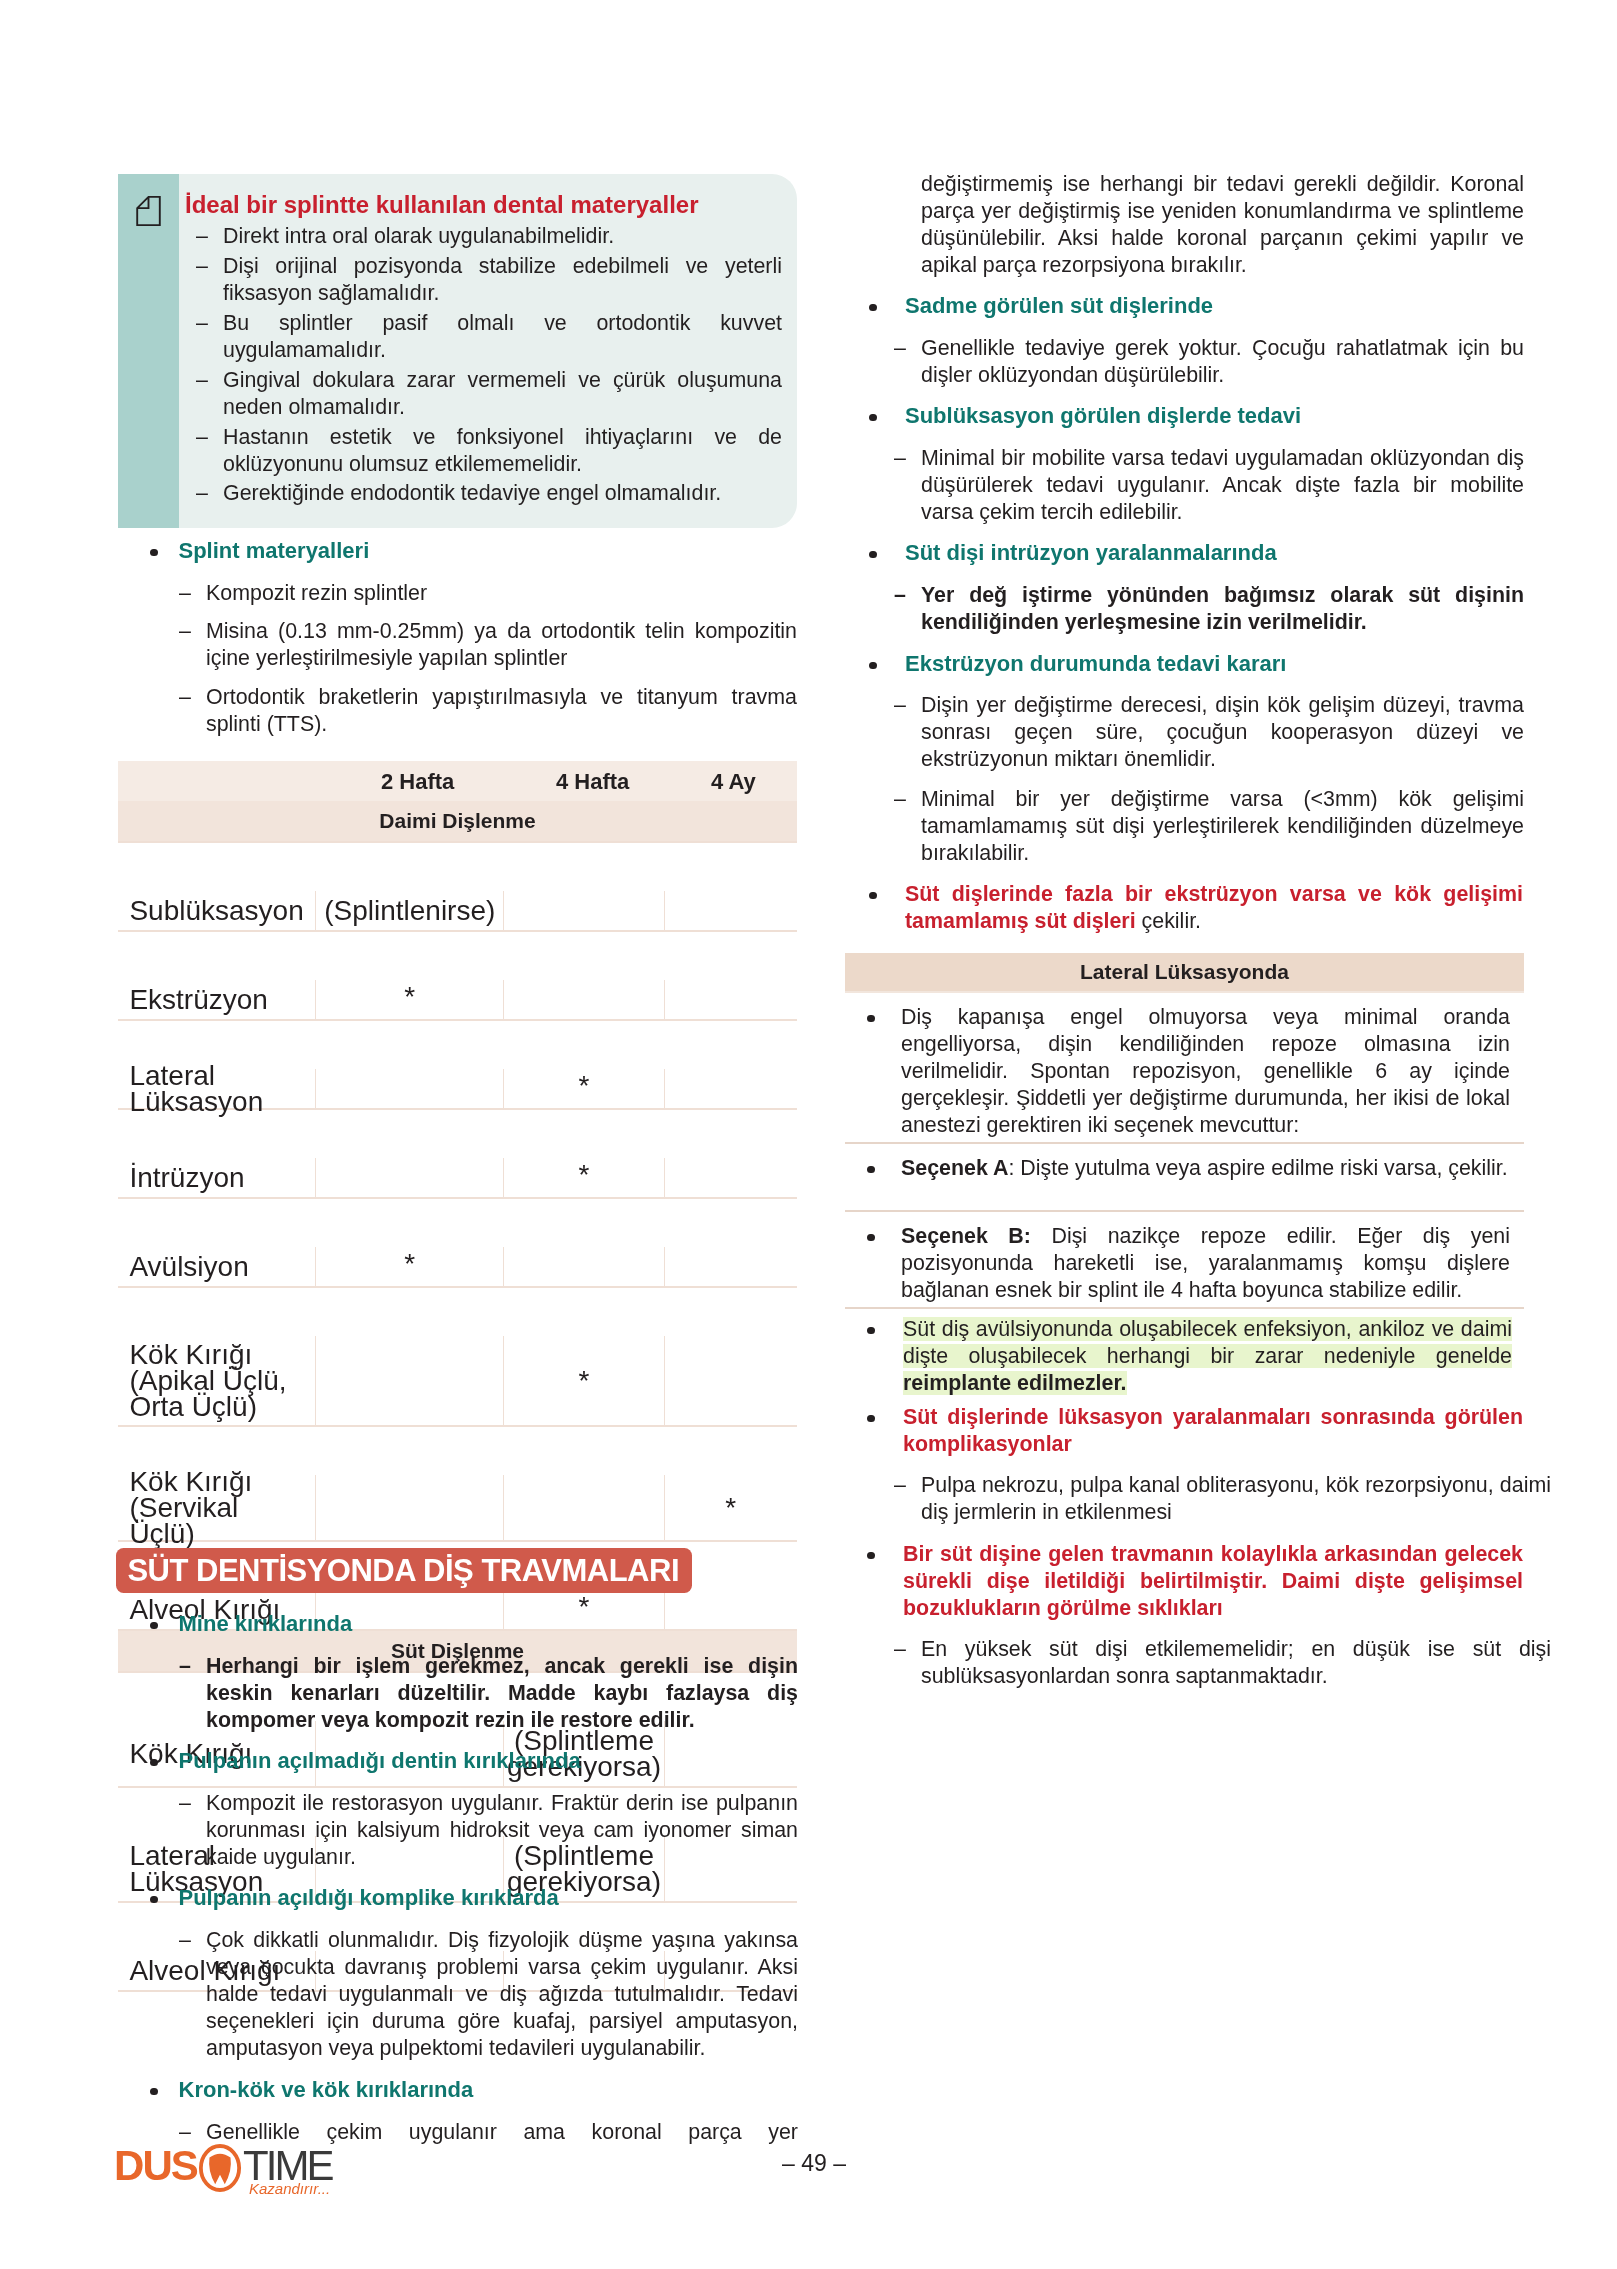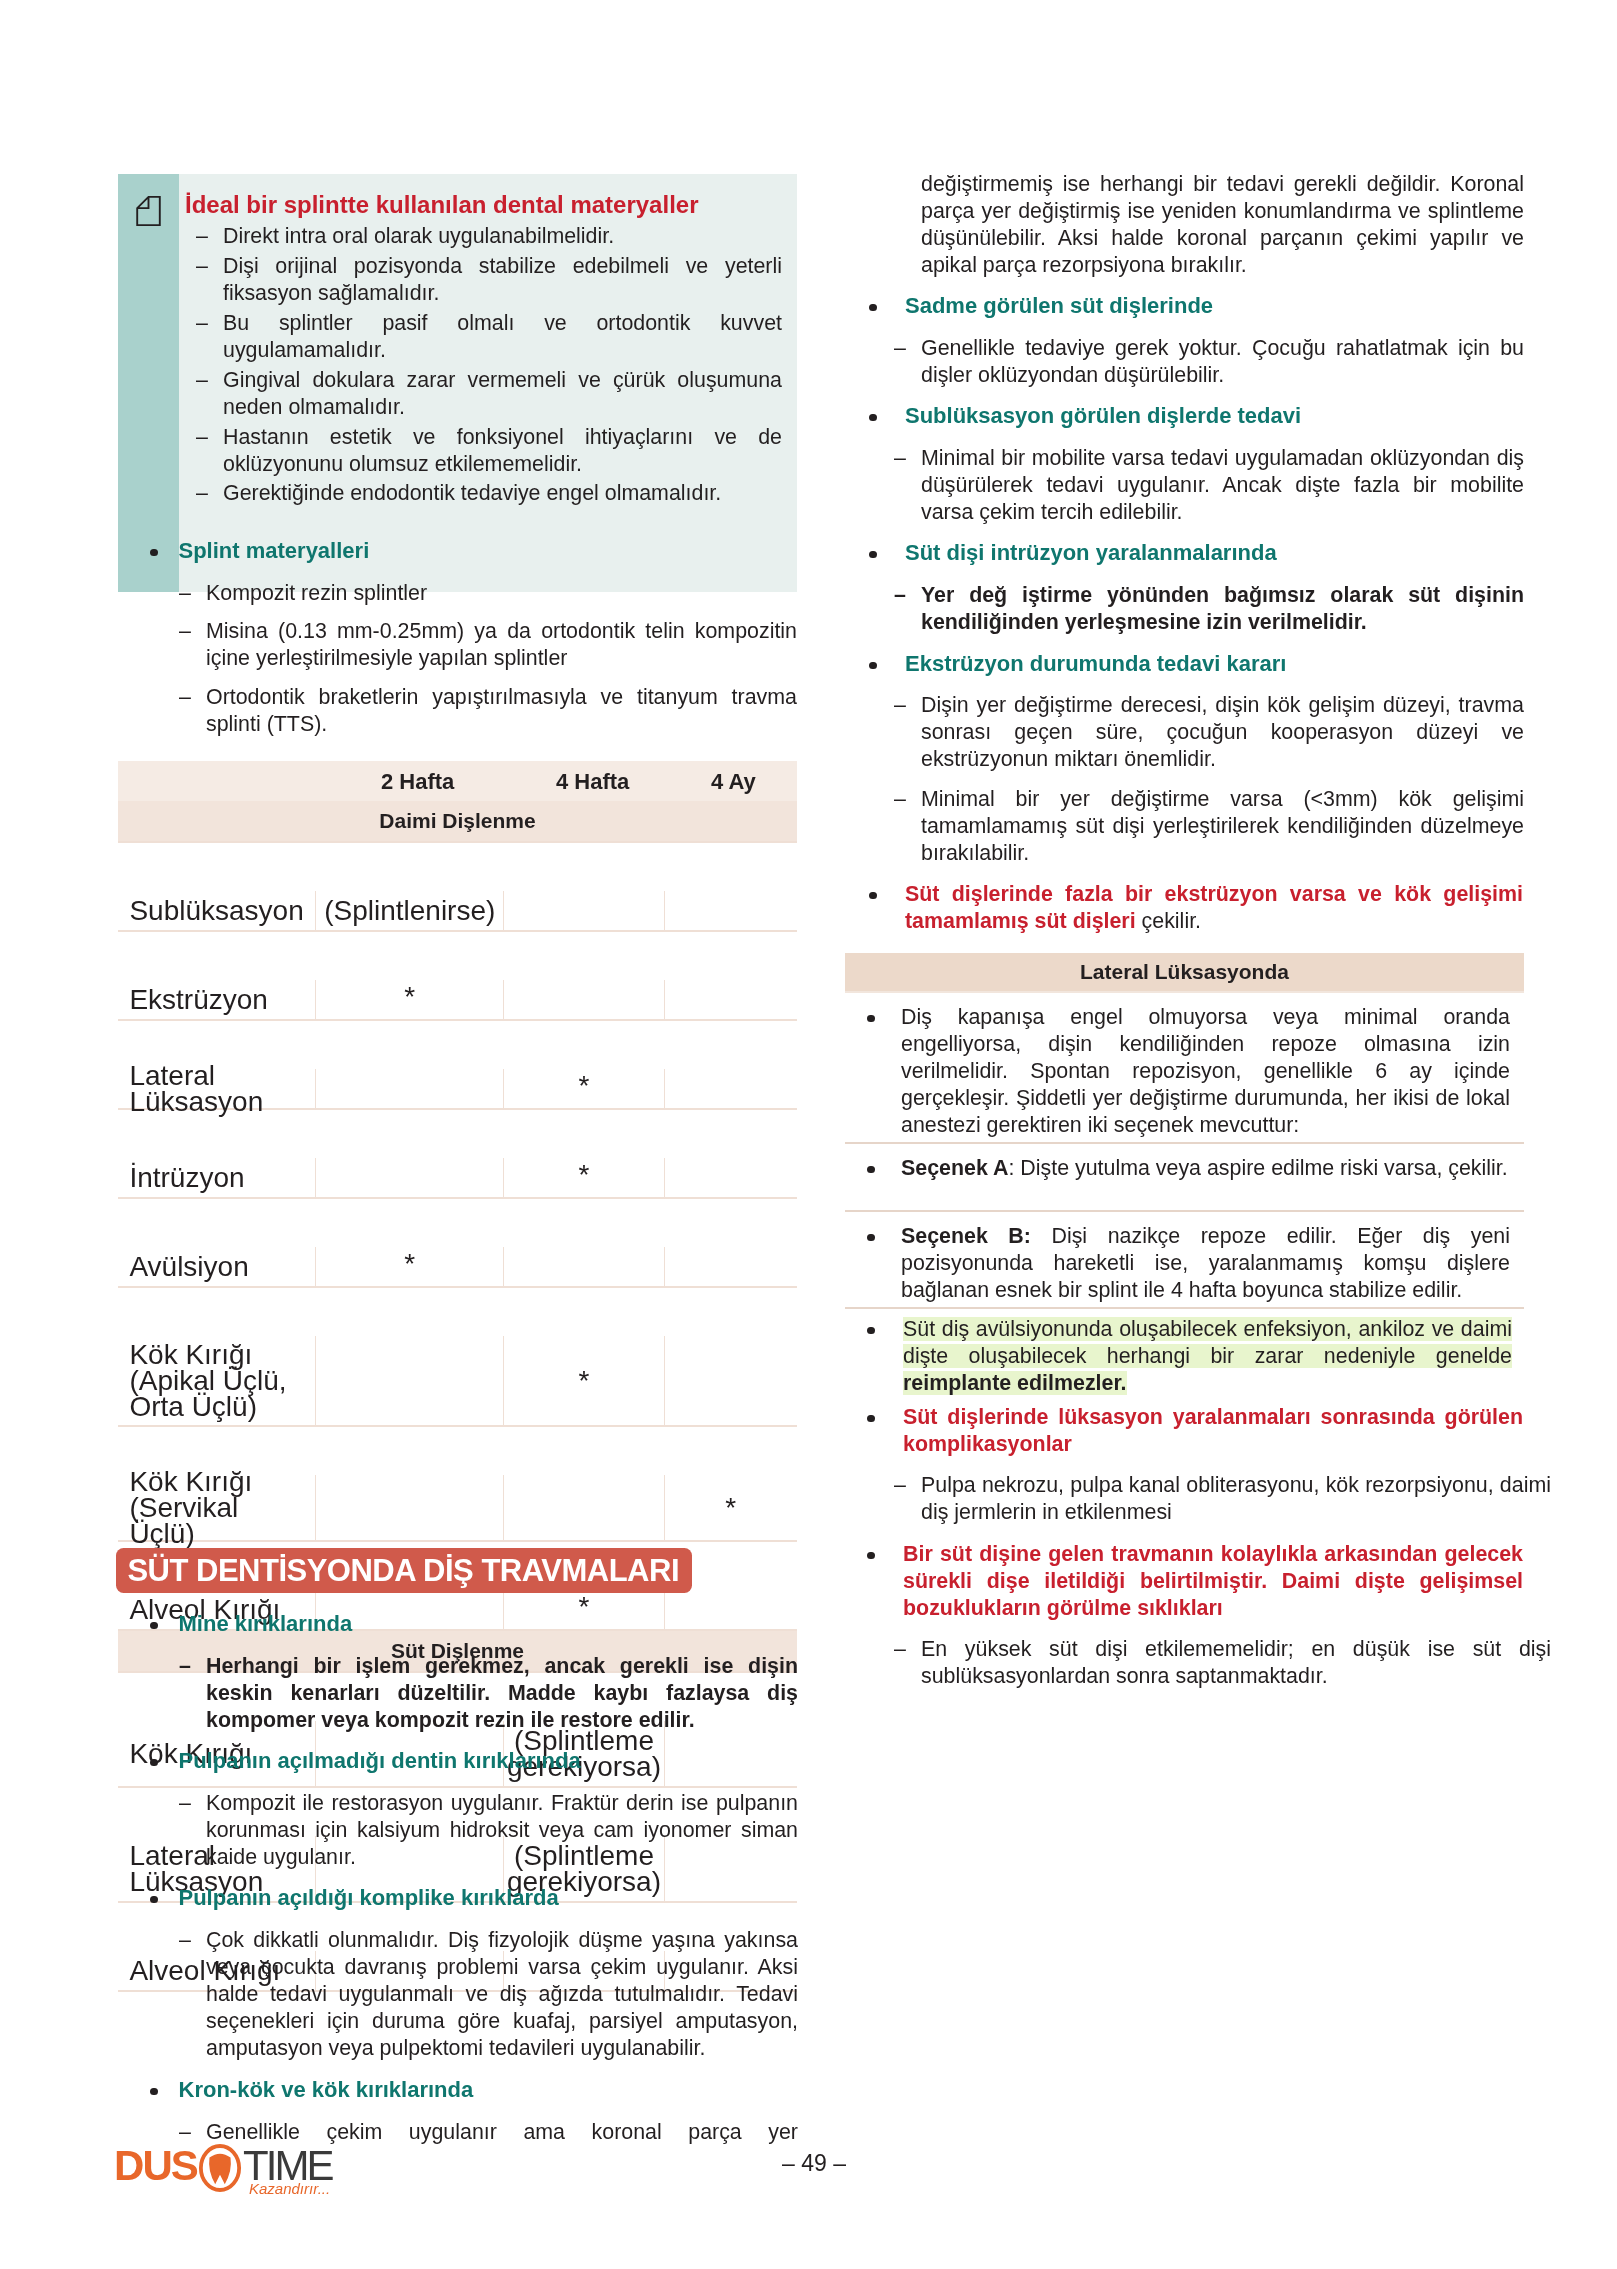--- a/index.html
+++ b/index.html
@@ -3,21 +3,21 @@
 <meta charset="utf-8">
 <style>
   html, body { margin:0; padding:0; background:#ffffff; }
   body { width:1618px; height:2269px; position:relative; overflow:hidden;
          font-family:"Liberation Sans", sans-serif; color:#231f20; }
   .txt { font-size:21.4px; line-height:27px; text-align:justify; }
   .red { color:#c8202e; }
   .bold { font-weight:bold; }
 
   
-  .infobox { position:absolute; top:174px; left:118px; width:679px; height:418px; background:#e8f0ee; }
+  .infobox { position:absolute; top:174px; left:118px; width:679px; height:354px; background:#e8f0ee;border-radius:25px; }
   .infobox .strip { position:absolute; left:0; top:0; width:61px; height:100%; background:#a9d1cc; }
   .infobox .icon { position:absolute; left:17px; top:21px; width:27px; height:32px; }
   .infobox .title { position:absolute; left:67px; top:17px; font-size:24px; font-weight:bold; color:#c8202e; }
   .infobox ul { position:absolute; left:78px; top:49px; width:586px; margin:0; padding:0; list-style:none; }
   .dashli { position:relative; padding-left:27px; margin-bottom:2.9px; }
   .dashli::before { content:"–"; position:absolute; left:0; top:0; }
 
   .bullet { position:absolute; }
   .bullet .dot { position:absolute; left:0; top:10.5px; width:7.6px; height:7.6px; border-radius:50%; background:#231f20; }
   .bullet .head { position:absolute; left:28.5px; font-size:22px; font-weight:bold; color:#0f766e; white-space:nowrap; }

